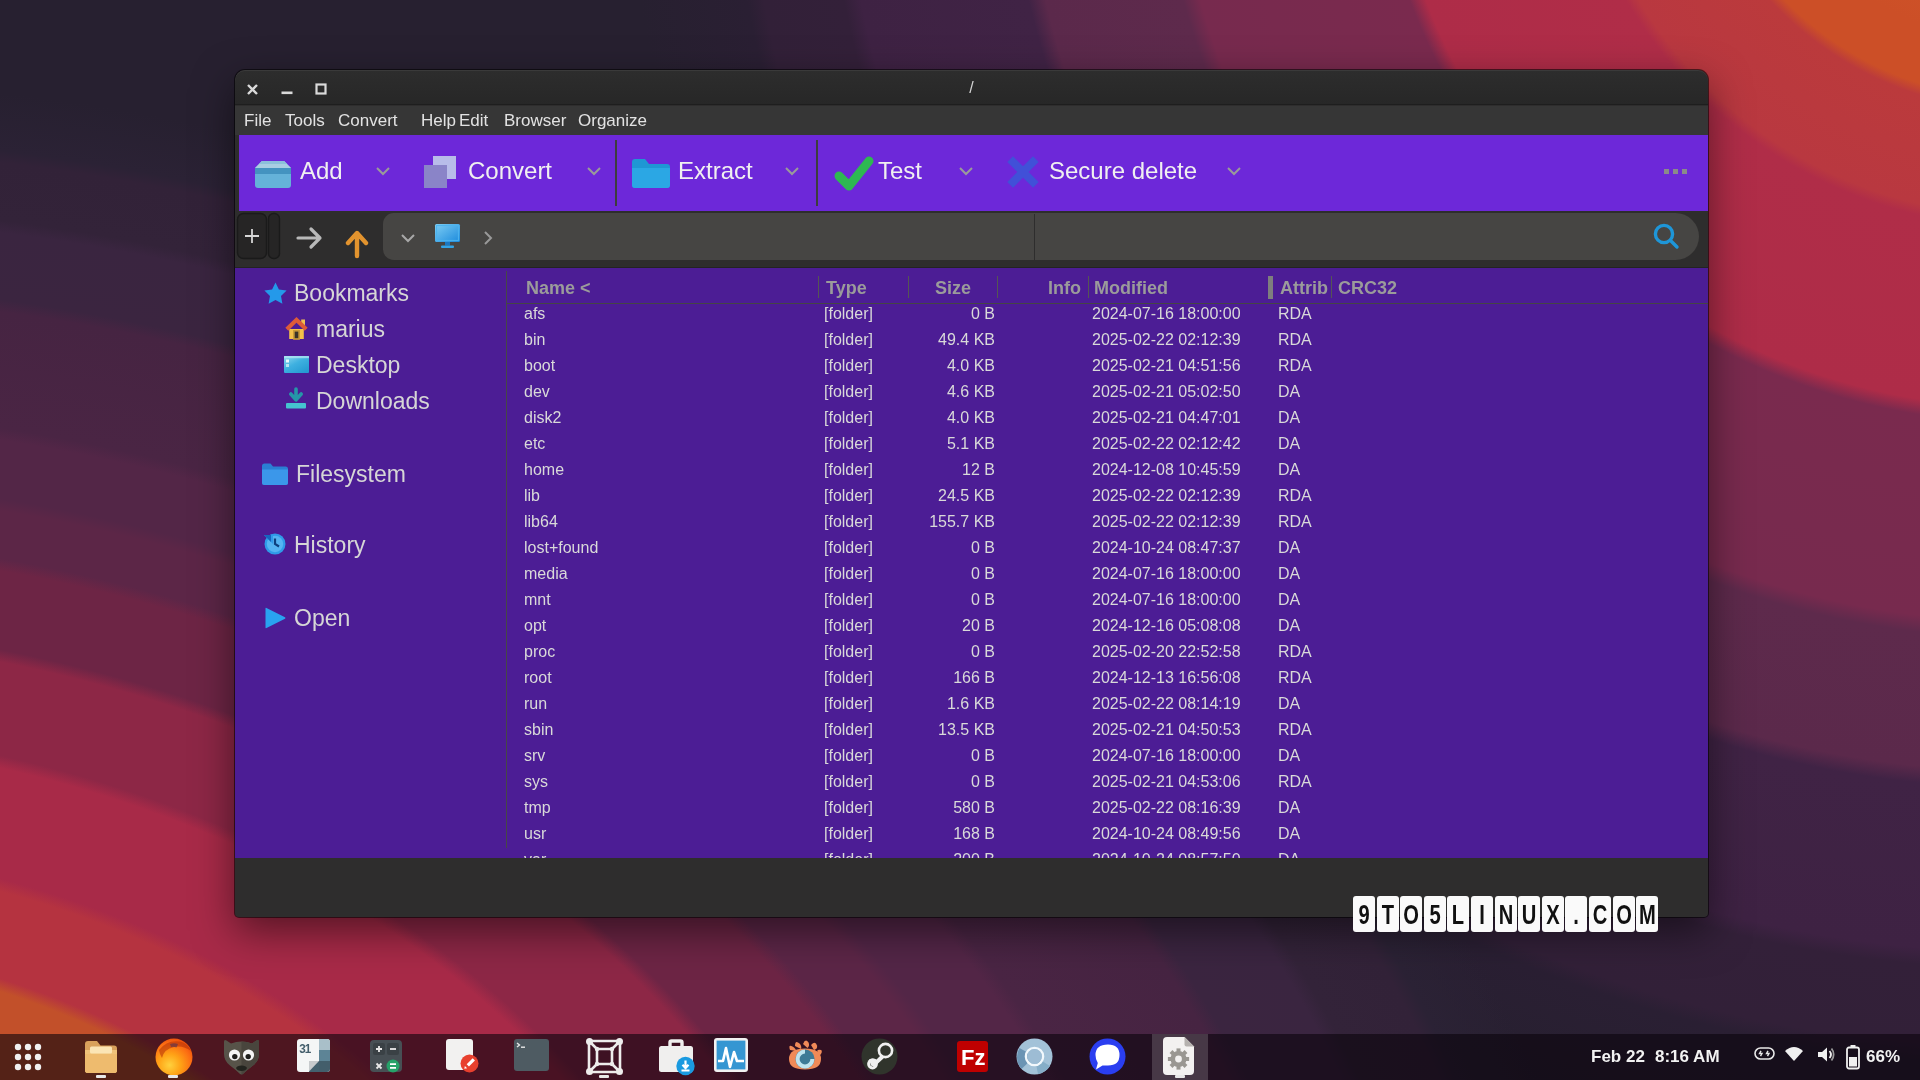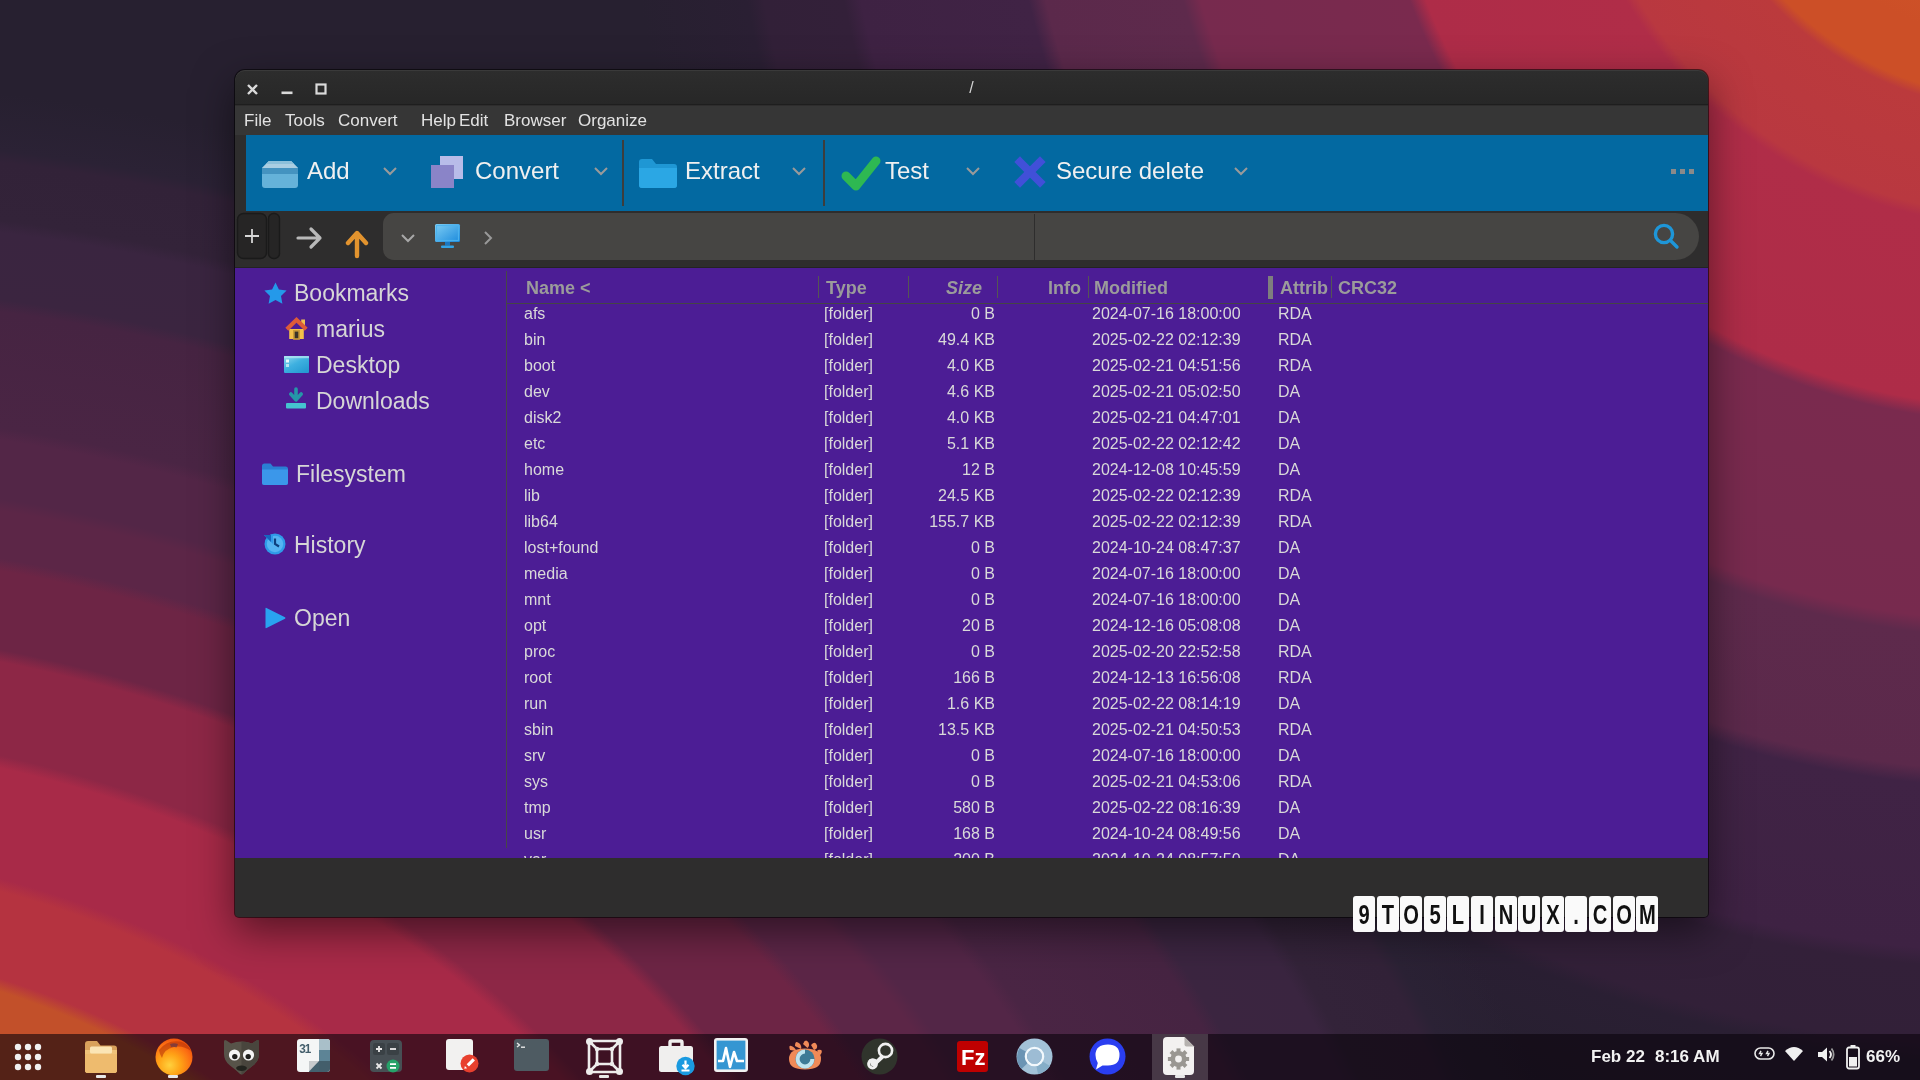--- a/index.html
+++ b/index.html
@@ -10,21 +10,21 @@
     background:#2e2d2d; border-radius:10px 10px 4px 4px;
     box-shadow:0 14px 40px rgba(0,0,0,0.5), 0 0 0 1px rgba(0,0,0,0.55);
     overflow:hidden;
   }
   .titlebar { position:absolute; left:0; top:0; width:100%; height:35px;
     background:linear-gradient(#2d2d2d,#272727); border-bottom:1px solid #1e1e1e; box-shadow:inset 0 1px 0 #3a3a3a; border-radius:10px 10px 0 0; }
   .wtitle { position:absolute; left:0; right:0; top:0; height:35px; line-height:35px;
     text-align:center; color:#d2d2d2; font-size:16px; }
   .menubar { position:absolute; left:0; top:36px; width:100%; height:29px; background:#363636; }
   .menubar span { position:absolute; top:0; height:29px; line-height:29px; color:#e2e2e2; font-size:17px; }
-  .toolbar { position:absolute; left:11px; top:65px; width:100%; height:76px; background:#0369a1; }
+  .toolbar { position:absolute; left:4px; top:65px; width:100%; height:76px; background:#6d28d9; }
   .tlabel { position:absolute; top:21px; height:30px; line-height:30px; color:#f0f0f0; font-size:24px; }
   .tsep { position:absolute; top:5px; height:66px; width:2px; background:#3d3d3d; }
   .pathrow { position:absolute; left:0; top:141px; width:100%; height:60px; background:#2e2d2d; }
   .bigbar { position:absolute; left:148px; top:2px; width:1316px; height:47px; background:#464543; border-radius:11px 24px 24px 11px; }
   .mainarea { position:absolute; left:0; top:197px; right:0; bottom:59px; background:#4c1d95; border-top:1px solid #232323; }
   .sidesep { position:absolute; left:271px; top:3px; bottom:10px; width:1px; background:#474747; }
   .sideitem { position:absolute; color:#d6d6d6; font-size:23px; height:30px; line-height:30px; }
   .hdr { position:absolute; top:7px; height:26px; line-height:26px; color:#9b9b9b; font-size:18px; font-weight:bold; }
   .hsep { position:absolute; top:8px; height:22px; width:1px; background:#555; }
   .frow { position:absolute; height:26px; line-height:26px; color:#d9d9d9; font-size:16px; }
@@ -244,21 +244,21 @@
     <span class="sideitem" style="left:59px; top:10px;">Bookmarks</span>
     <span class="sideitem" style="left:81px; top:46px;">marius</span>
     <span class="sideitem" style="left:81px; top:82px;">Desktop</span>
     <span class="sideitem" style="left:81px; top:118px;">Downloads</span>
     <span class="sideitem" style="left:61px; top:191px;">Filesystem</span>
     <span class="sideitem" style="left:59px; top:262px;">History</span>
     <span class="sideitem" style="left:59px; top:335px;">Open</span>
 
     <div class="hdr" style="left:291px;">Name &lt;</div>
     <div class="hdr" style="left:591px;">Type</div>
-    <div class="hdr" style="left:700px; width:58px; text-align:center;font-style:italic;">Size</div>
+    <div class="hdr" style="left:700px; width:58px; text-align:left;">Size</div>
     <div class="hdr" style="left:790px; width:56px; text-align:right;">Info</div>
     <div class="hdr" style="left:859px;">Modified</div>
     <div class="hdr" style="left:1045px; width:48px; overflow:hidden;">Attributes</div>
     <div class="hdr" style="left:1103px;">CRC32</div>
     <div class="hsep" style="left:583px;"></div>
     <div class="hsep" style="left:673px;"></div>
     <div class="hsep" style="left:762px;"></div>
     <div class="hsep" style="left:853px;"></div>
     <div style="position:absolute; left:1033px; top:8px; height:23px; width:5px; background:#7e7e7e;"></div>
     <div class="hsep" style="left:1096px;"></div>

